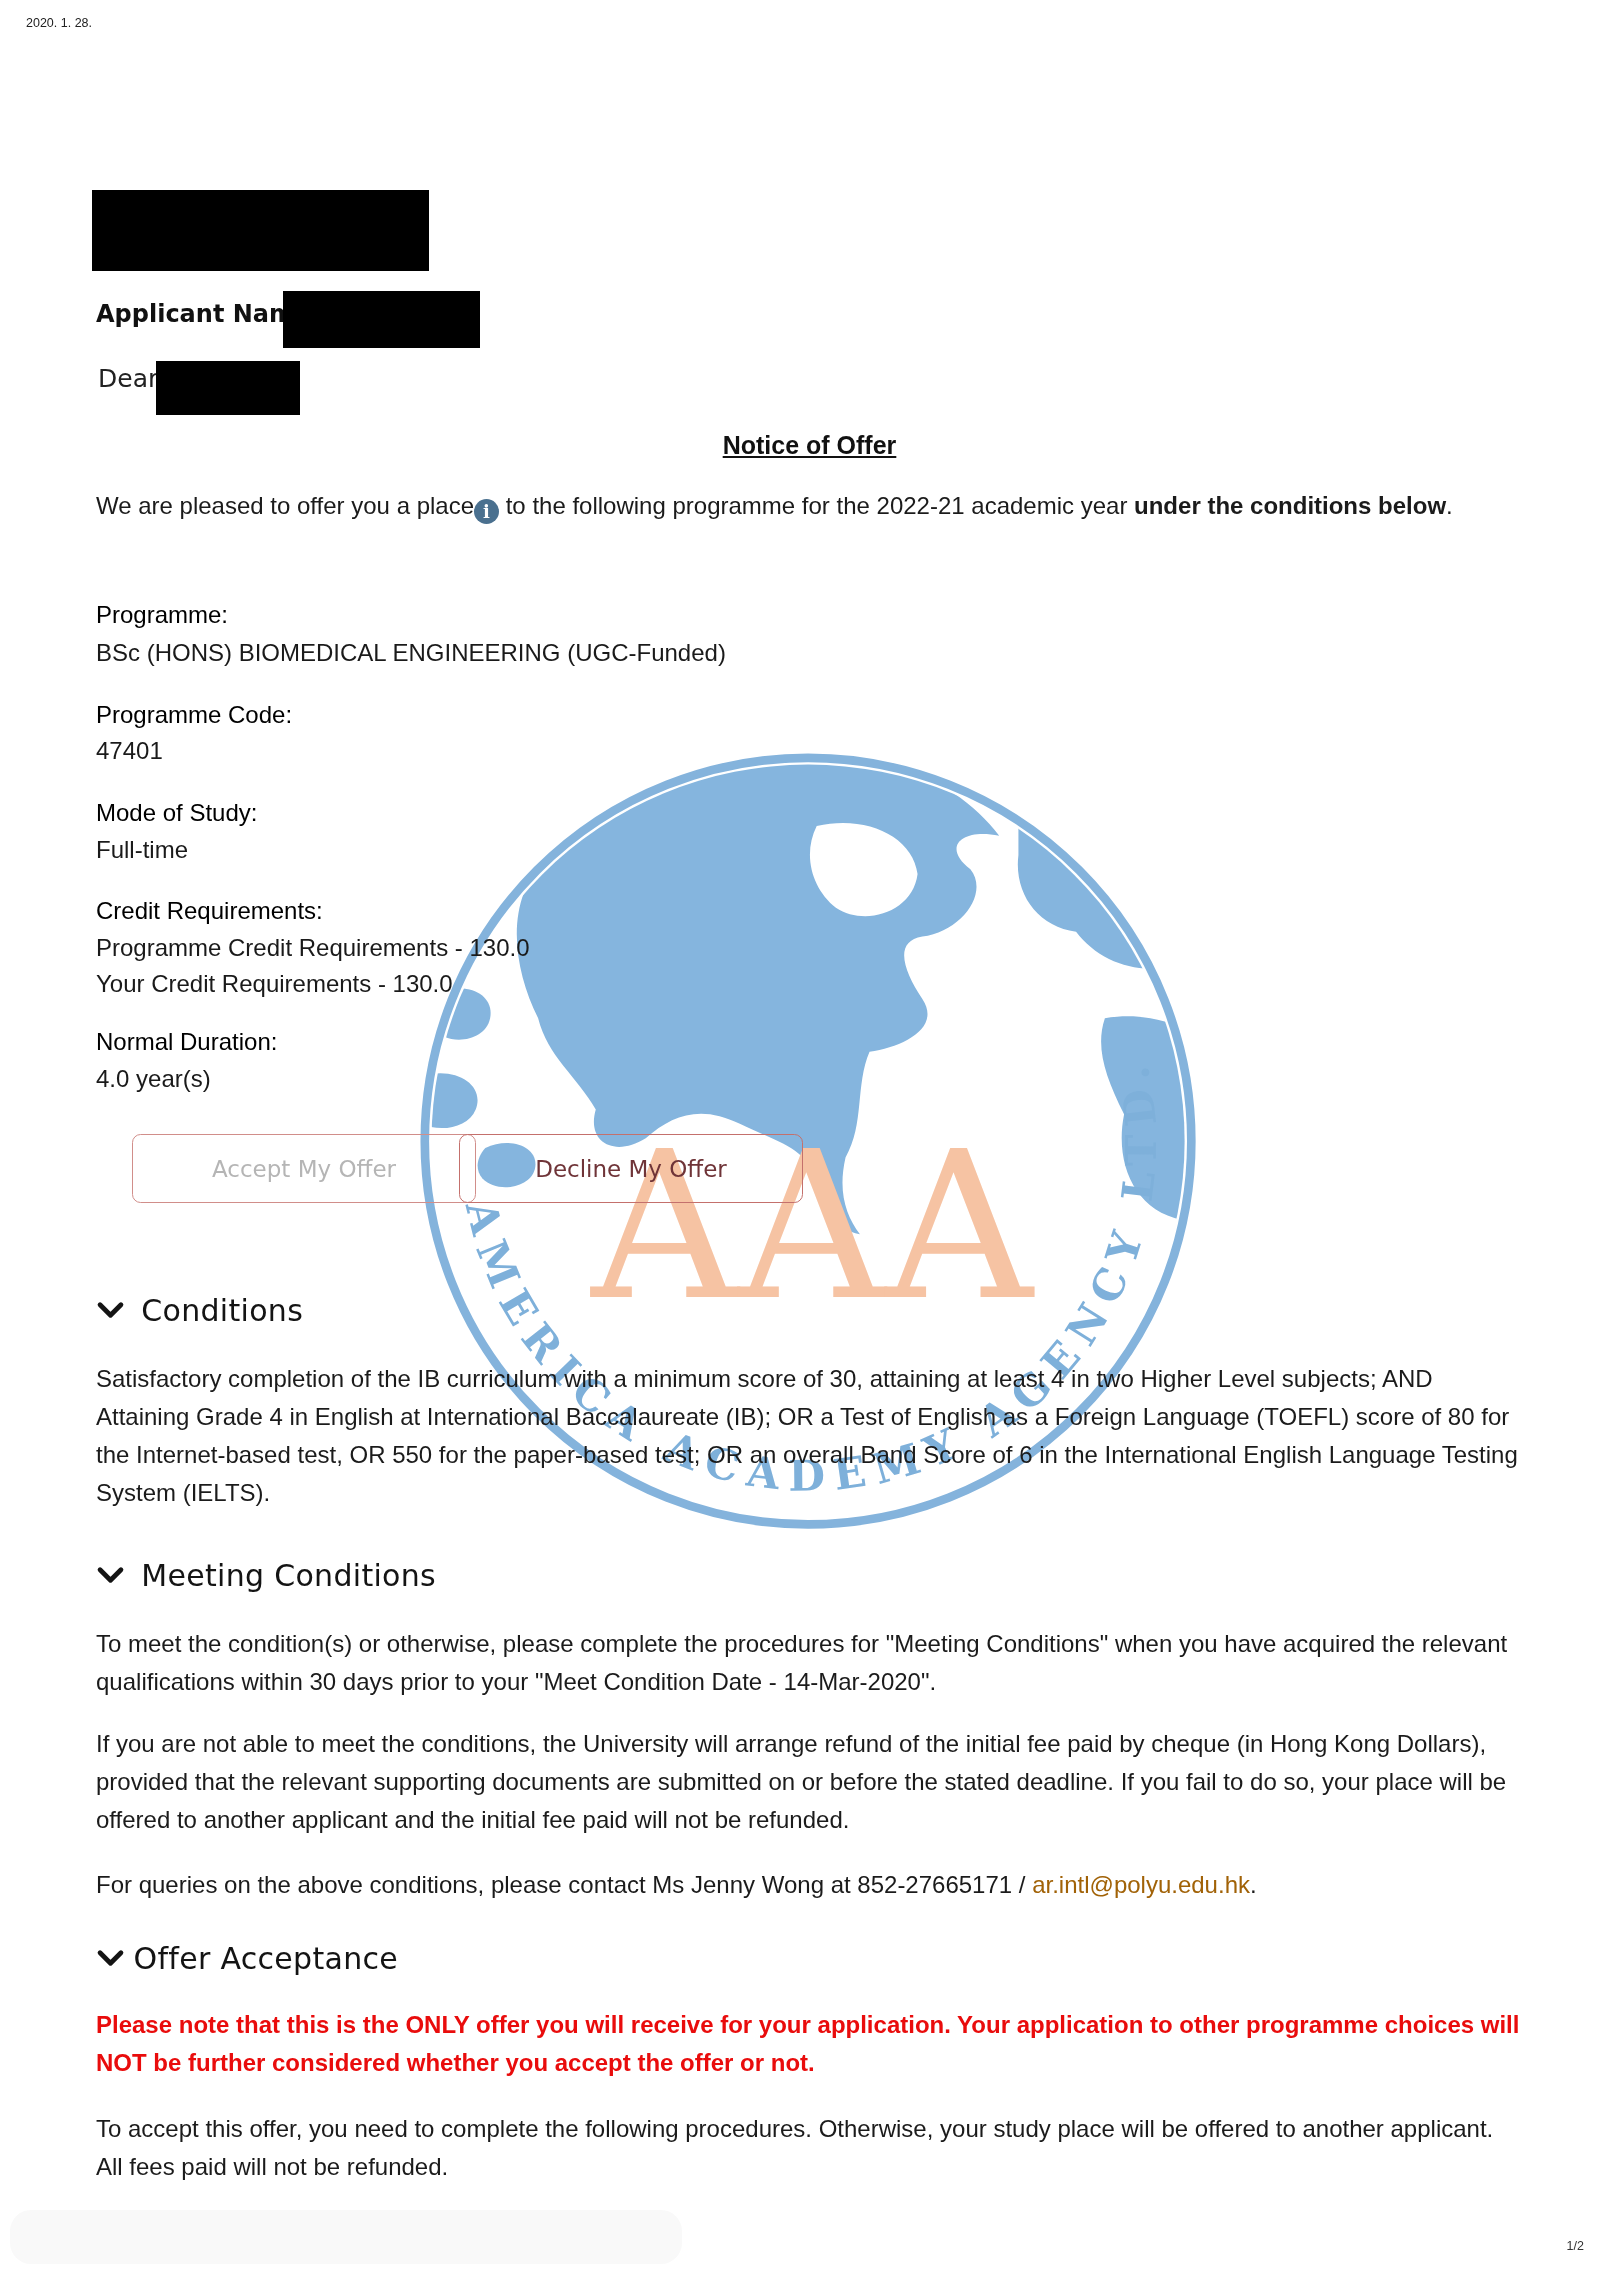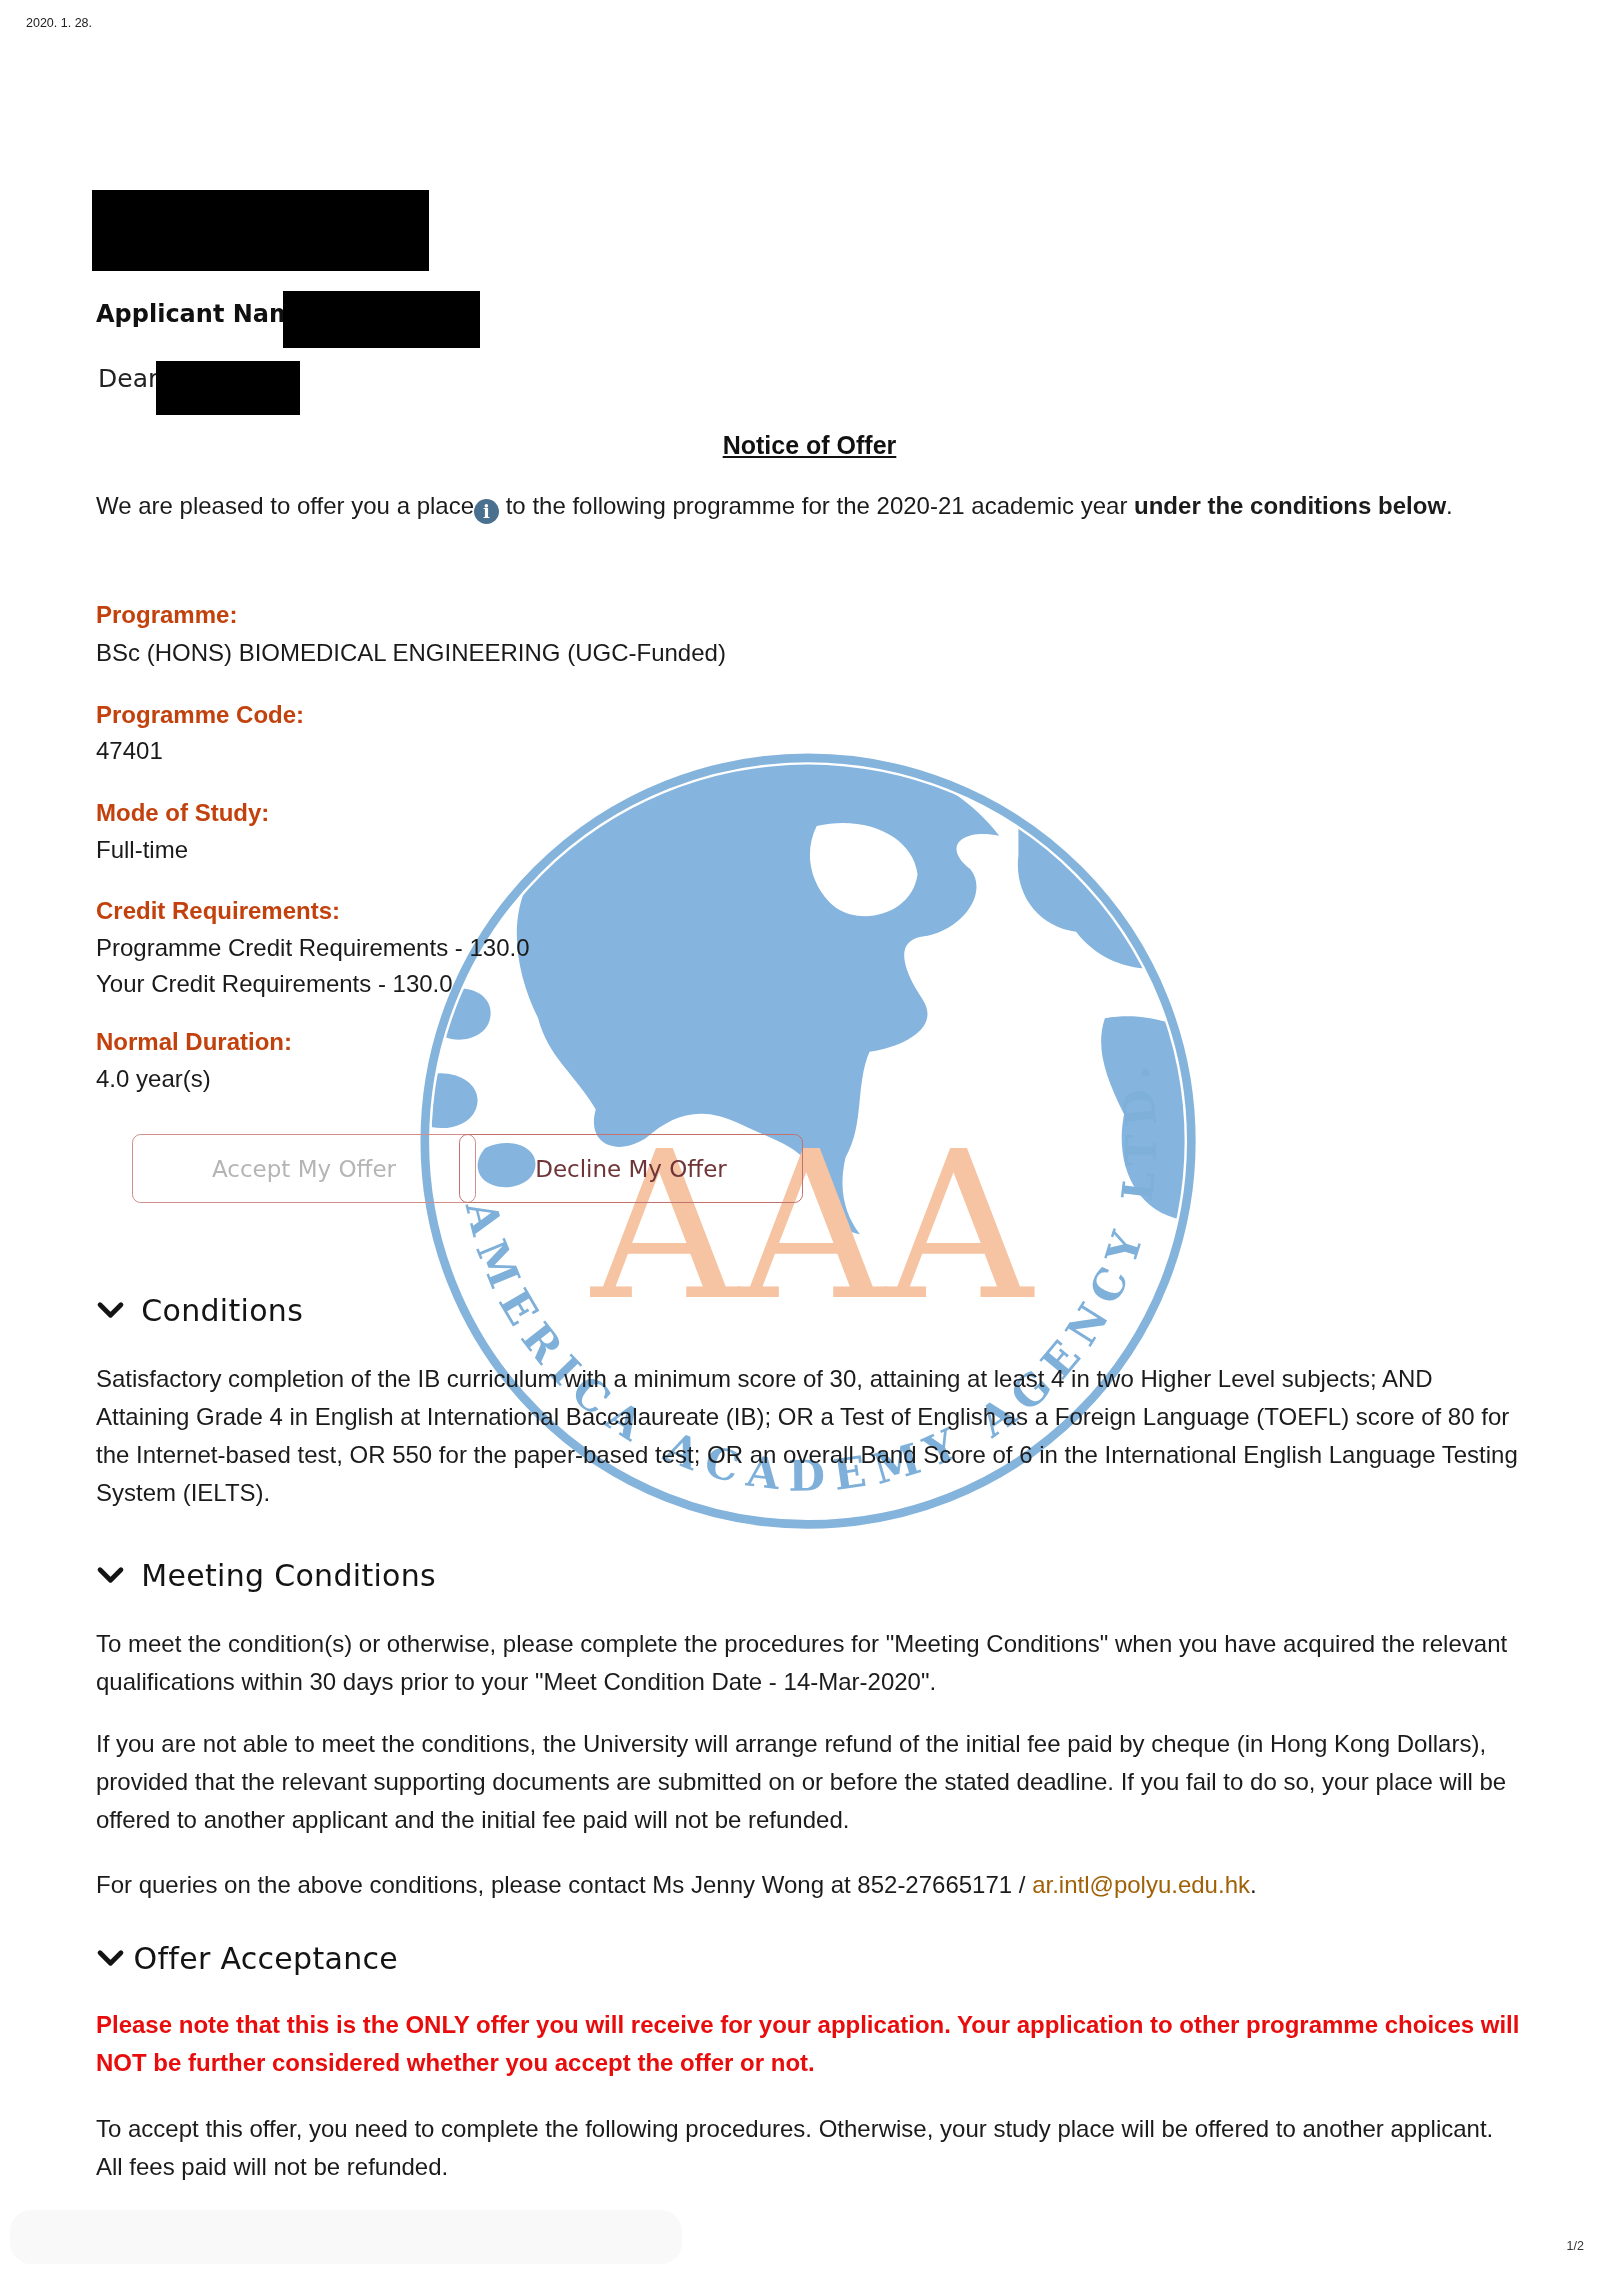--- a/index.html
+++ b/index.html
@@ -27,21 +27,21 @@
   .applicant-label{position:absolute;left:96px;top:300px;font-size:24px;font-weight:bold;color:#111;}
   .dear{position:absolute;left:98px;top:364px;font-size:25px;color:#222;}
 
   .notice-title{position:absolute;left:0;right:0;top:431px;text-align:center;
     font-size:25px;font-weight:bold;text-decoration:underline;color:#111;}
 
   .para{position:absolute;left:96px;width:1422px;font-size:24px;line-height:38px;color:#1b1b1b;}
   .p-intro{top:487px;}
 
   .fline{position:absolute;left:96px;font-size:24px;line-height:38px;white-space:nowrap;}
-  .flabel{font-weight:bold;color:#c2410c;}
+  .flabel{font-weight:normal;color:#000000;}
   .f-prog-l{top:596px;} .f-prog-v{top:634px;}
   .f-code-l{top:696px;} .f-code-v{top:732px;}
   .f-mode-l{top:794px;} .f-mode-v{top:831px;}
   .f-cred-l{top:892px;} .f-cred-v1{top:929px;} .f-cred-v2{top:965px;}
   .f-dur-l{top:1023px;} .f-dur-v{top:1060px;}
 
   .btn{position:absolute;top:1134px;width:344px;height:69px;border-radius:8.6px;
     display:flex;align-items:center;justify-content:center;
     font-family:"DejaVu Sans","Liberation Sans",sans-serif;font-size:23px;
     background:transparent;box-sizing:border-box;cursor:pointer;}
@@ -129,21 +129,21 @@
     <div class="redact redact-2"></div>
 
     <div class="dear ui-font">Dear</div>
     <div class="redact redact-3"></div>
 
     <div class="notice-title">Notice of Offer</div>
 
     <div class="para p-intro">
       <span>We are pleased to offer you a place</span><span class="info-icon">
           <span>i</span>
-        </span><span> to the following programme for the 2020-21 academic year </span><b>under the conditions below</b><span>.</span>
+        </span><span> to the following programme for the 2022-21 academic year </span><b>under the conditions below</b><span>.</span>
     </div>
 
     <div class="fline flabel f-prog-l">Programme:</div>
     <div class="fline f-prog-v">BSc (HONS) BIOMEDICAL ENGINEERING (UGC-Funded)</div>
 
     <div class="fline flabel f-code-l">Programme Code:</div>
     <div class="fline f-code-v">47401</div>
 
     <div class="fline flabel f-mode-l">Mode of Study:</div>
     <div class="fline f-mode-v">Full-time</div>

